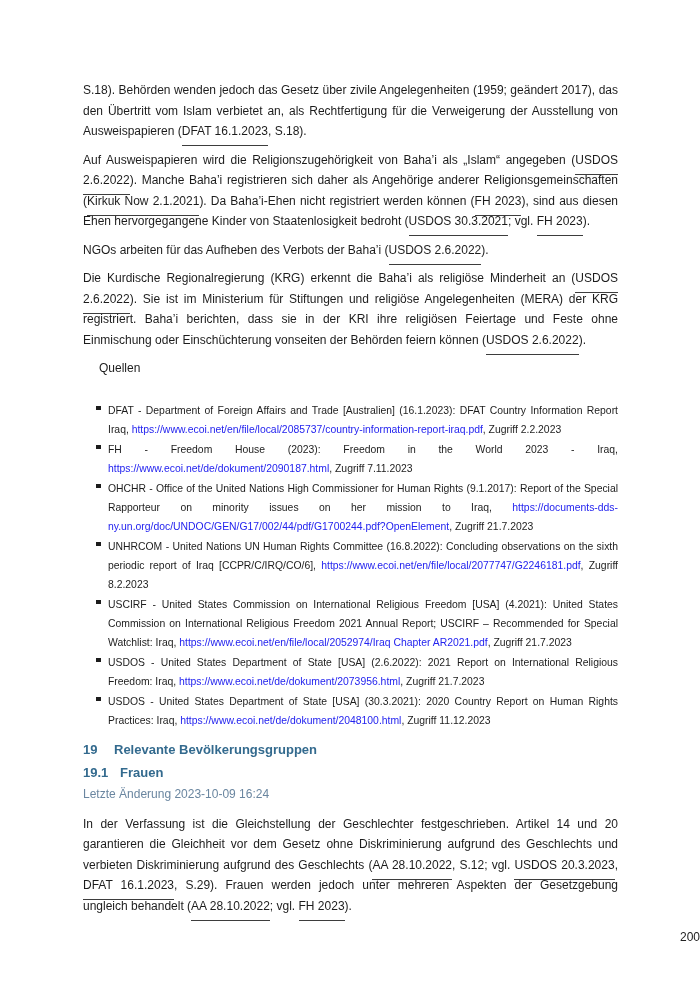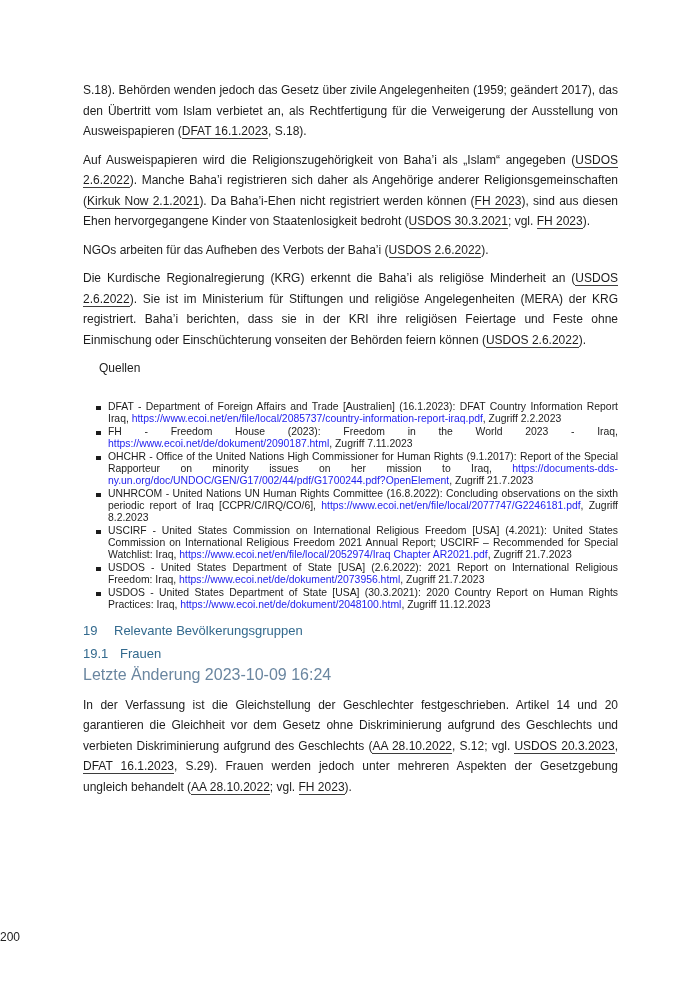--- a/index.html
+++ b/index.html
@@ -25,29 +25,29 @@
     text-align: justify;
     hyphens: auto;
     color: var(--body, #1c1c1c);
   }
   p.quellen {
     margin: 2px 0 22px 16px;
     text-align: left;
   }
   .ref {
     border-bottom: 1px solid #3d3d3d;
-    padding-bottom: 0;
+    padding-bottom: 7px;
     cursor: pointer;
   }
   ul.sources {
     margin: 0 0 0 0;
     padding: 0;
     list-style: none;
     font-size: 10.4px;
-    line-height: 12px;
+    line-height: 19px;
     text-align: justify;
     hyphens: auto;
   }
   ul.sources li {
     position: relative;
     padding-left: 25px;
     margin: 0 0 1px 0;
   }
   ul.sources li::before {
     content: "";
@@ -57,42 +57,42 @@
     width: 4.5px;
     height: 4.5px;
     background: #1c1c1c;
   }
   .url {
     color: var(--url, #2323ef);
     overflow-wrap: anywhere;
     cursor: pointer;
   }
   .h1, .h2 {
-    font-weight: normal;
+    font-weight: bold;
     font-size: 13px;
     color: var(--heading, #336a8e);
     line-height: 16px;
   }
   .h1 { margin: 12px 0 7px 0; }
   .h2 { margin: 0 0 6px 0; }
   .hnum { display: inline-block; }
   .hnum.n1 { width: 31px; }
   .hnum.n2 { width: 37px; }
   .meta {
-    font-size: 16px;
+    font-size: 12px;
     color: var(--meta, #6a86a0);
     margin: 0 0 13px 0;
     line-height: 14px;
   }
   .footer {
     position: absolute;
     bottom: 46px;
     left: 0;
     width: 100%;
-    text-align: left;
+    text-align: right;
     font-size: 12px;
     color: #222222;
   }
 </style>
 </head>
 <body>
 
 <div class="page">
   <div class="content">
 

